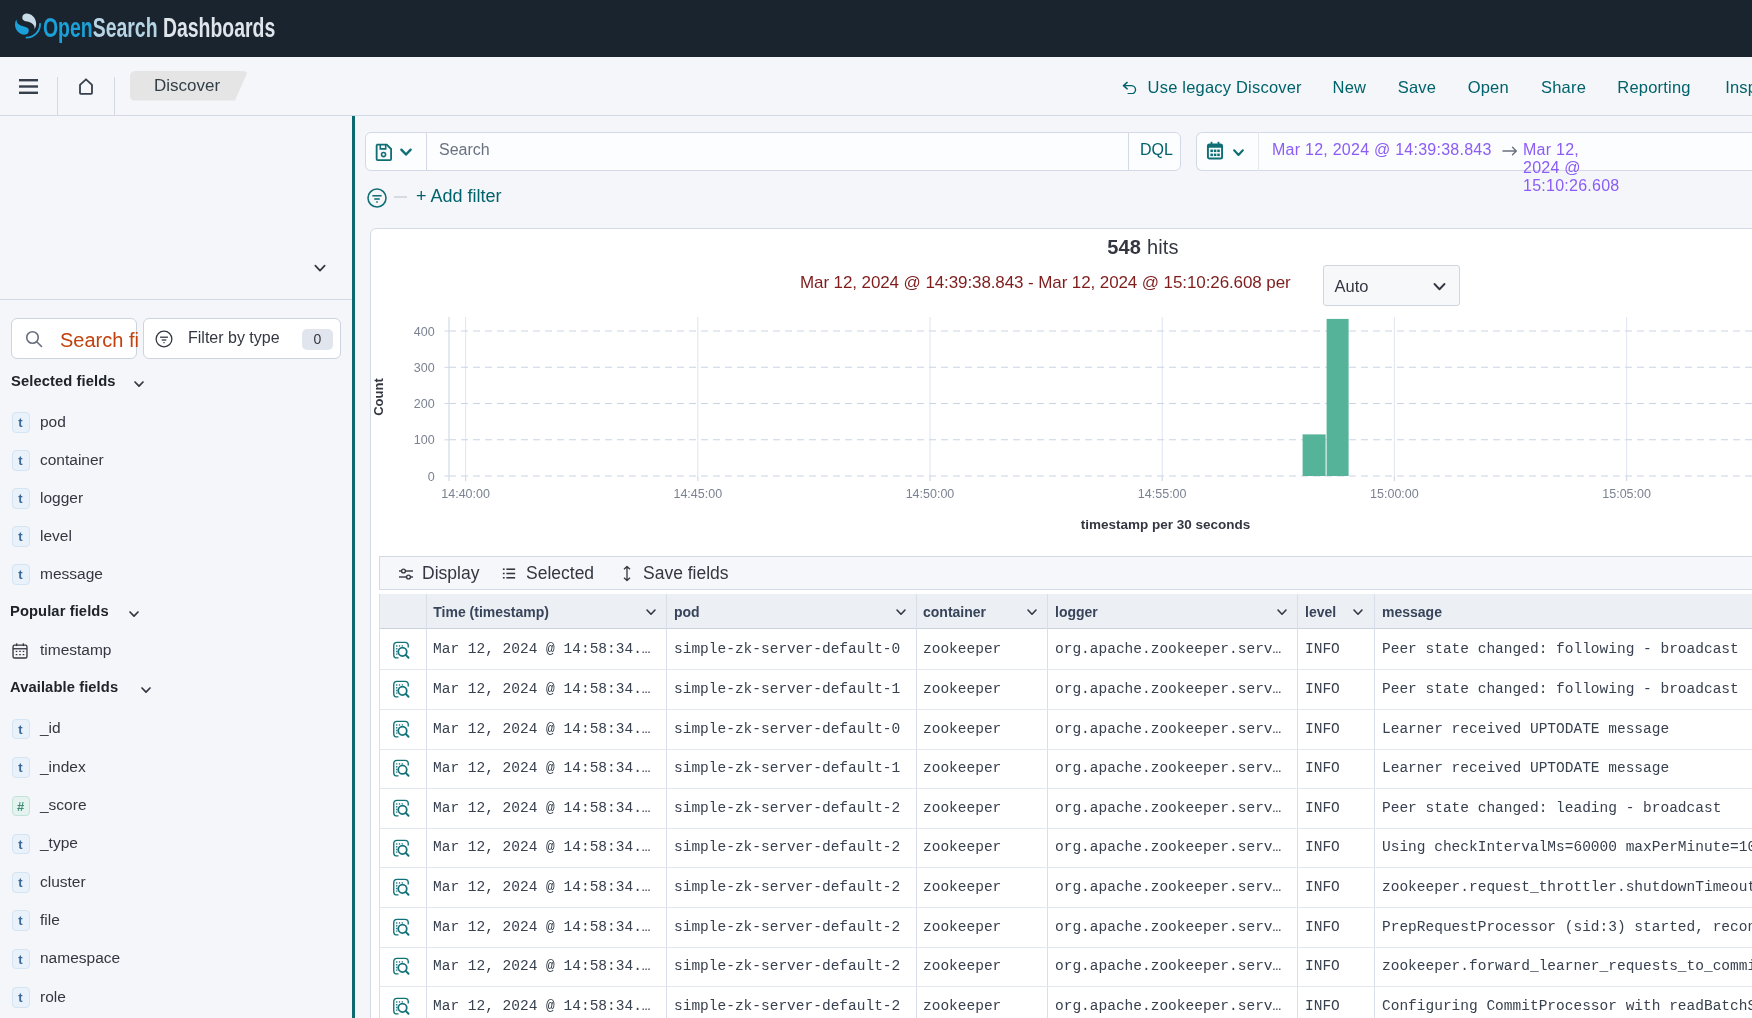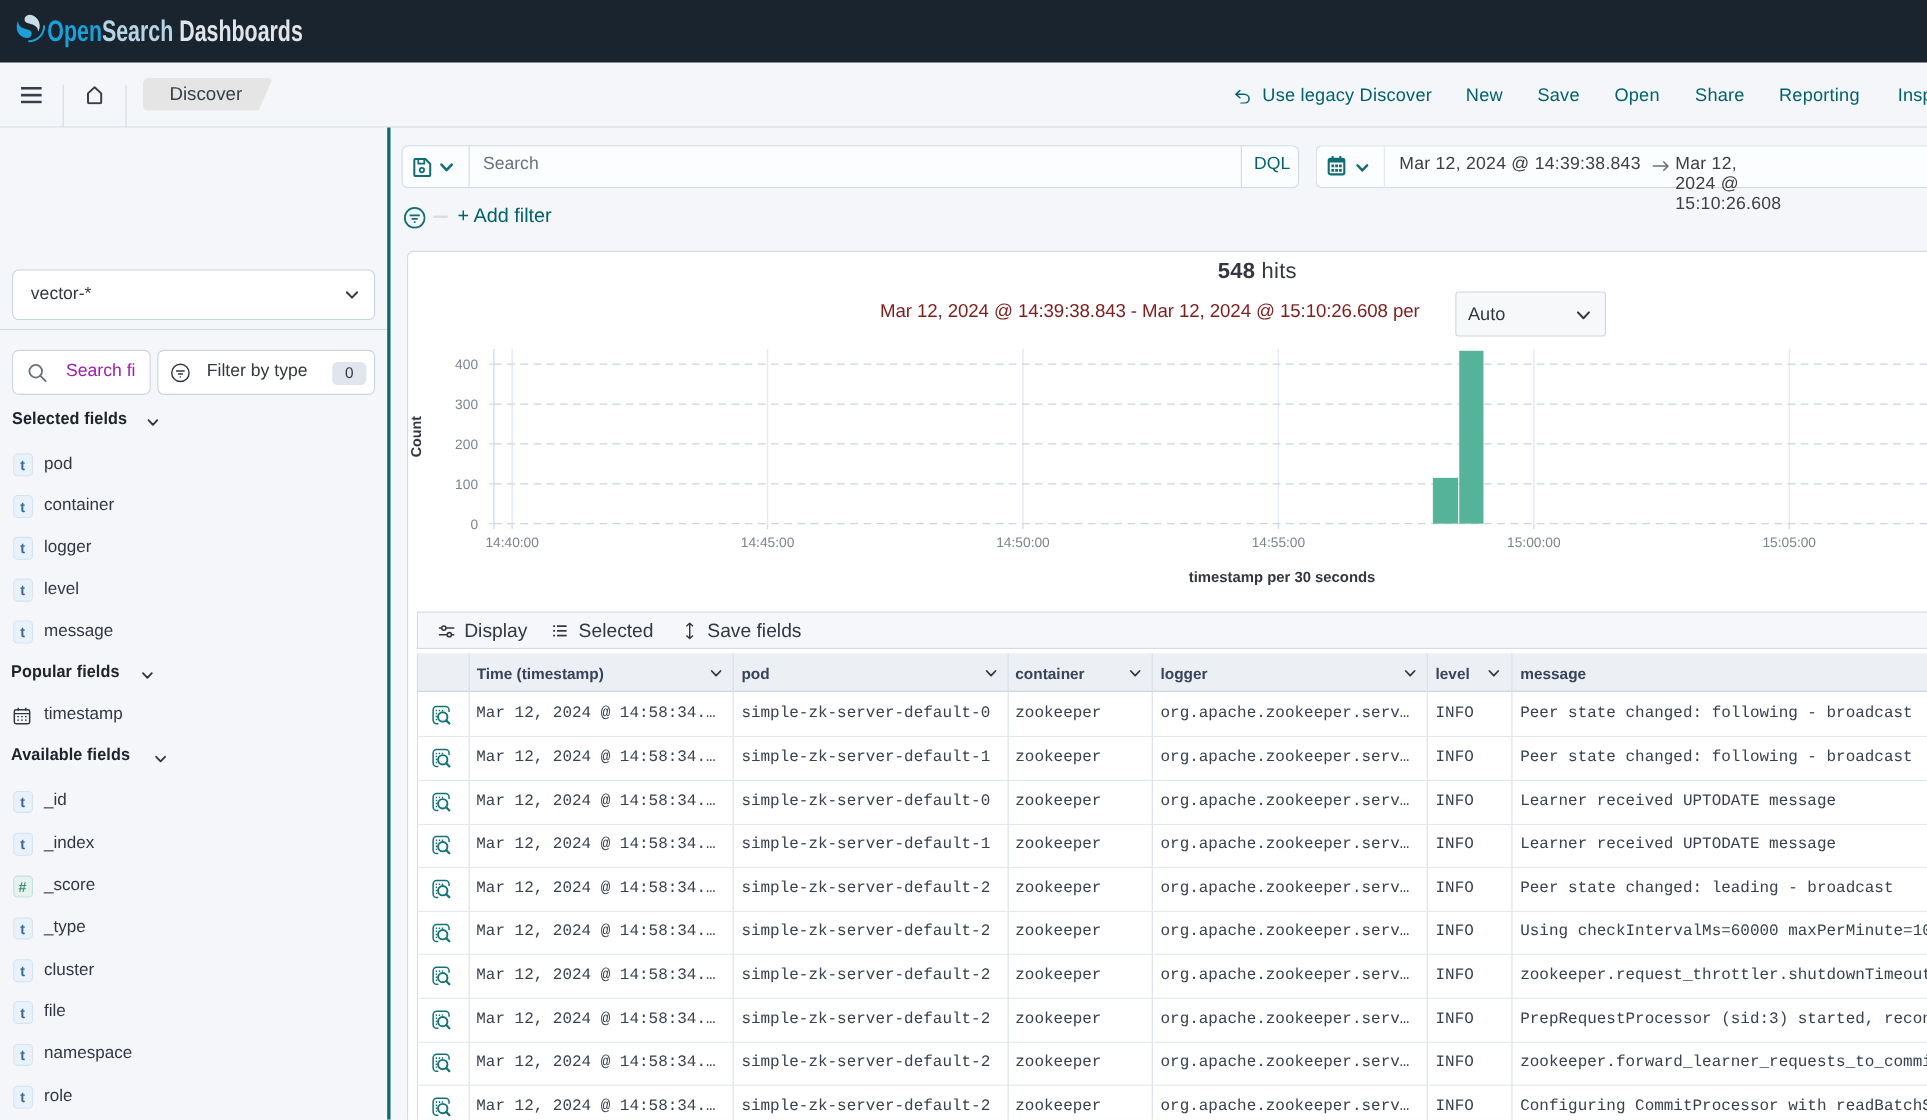--- a/index.html
+++ b/index.html
@@ -18,30 +18,30 @@
 .navbar .navlink{top:19px;line-height:22px}
 .querybar{position:absolute;left:364.5px;top:132px;width:816px;height:39px;background:#FBFDFF;
   border:1px solid #D3DAE6;border-radius:6px;}
 .qleft{position:absolute;left:364.5px;top:132px;width:62px;height:39px;border-right:1px solid #D3DAE6;}
 .qplaceholder{position:absolute;left:439px;top:141px;font-size:16px;color:#6a7280;}
 .dqlsep{position:absolute;left:1128px;top:132px;width:1px;height:39px;background:#D3DAE6;}
 .dql{position:absolute;left:1140px;top:141px;font-size:16px;color:#00626B;}
 .datesep{position:absolute;left:1258px;top:132px;width:1px;height:39px;background:#E3E8EF;}
 .datebox{position:absolute;left:1196px;top:132px;width:556px;height:39px;background:#FBFDFF;
   border:1px solid #D3DAE6;border-radius:6px 0 0 6px;border-right:none;}
-.dates{position:absolute;top:141px;font-size:16px;letter-spacing:.25px;color:#404040;}
+.dates{position:absolute;top:141px;font-size:16px;letter-spacing:.25px;color:#8b5cf6;}
 .fdash{position:absolute;left:393.5px;top:196.3px;width:13px;height:1.6px;background:#D6DBE3;}
 .addfilter{position:absolute;left:416px;top:186px;font-size:18px;color:#00626B;text-align:center;}
 .sidebar{position:absolute;left:0;top:116px;width:352px;height:902px;background:#F4F6F9;}
 .tealline{position:absolute;left:351.5px;top:116px;width:3px;height:902px;background:#0A6A70;}
 .ipsel{position:absolute;left:11px;top:244.5px;width:330px;height:46px;background:#fff;
   border:1px solid #CCD4E0;border-radius:6px;font-size:16px;line-height:44px;padding-left:16px;color:#343741;}
 .sbsep{position:absolute;left:0;top:299px;width:352px;height:1px;background:#D3DAE6;}
 .sbox{position:absolute;top:318.4px;height:41px;background:#fff;border:1px solid #CCD4E0;border-radius:6px;}
-.sph{position:absolute;left:60px;top:329px;font-size:16px;color:#a21caf;}
+.sph{position:absolute;left:60px;top:329px;font-size:20px;color:#c2410c;}
 .fbt{position:absolute;left:188px;top:329px;font-size:16px;color:#343741;}
 .zbadge{position:absolute;left:302px;top:328.6px;width:31px;height:21.6px;background:#E0E5EE;
   border-radius:5px;font-size:14px;text-align:center;line-height:21.6px;color:#343741;}
 .sbhead{position:absolute;font-size:15.5px;font-weight:bold;color:#20232a;letter-spacing:.1px;transform:scaleX(.95);transform-origin:0 0;}
 .badge{position:absolute;width:18px;height:20.5px;background:#E9F1FA;border:1px solid #D5E4F2;
   border-radius:4px;font-size:13px;font-weight:bold;color:#3B6896;text-align:center;line-height:19px;}
 .scorebadge{background:#E4F3EE;border-color:#C4E3D8;color:#3E8E77;}
 .fieldname{position:absolute;font-size:15.5px;color:#343741;}
 .panel{position:absolute;left:370px;top:228px;width:1534px;height:900px;background:#fff;
   border:1px solid #D3DAE6;border-radius:6px;}
@@ -392,21 +392,20 @@
 <circle cx="9.2" cy="9.4" r="3.4" stroke-width="1.4"></circle>
 <line x1="11.7" y1="11.9" x2="14" y2="14.2" stroke-width="1.6" stroke-linecap="round"></line>
 </svg></div>
 <div class="mono" style="left:433px;top:997.7px">Mar 12, 2024 @ 14:58:34.…</div>
 <div class="mono" style="left:674px;top:997.7px">simple-zk-server-default-2</div>
 <div class="mono" style="left:923px;top:997.7px">zookeeper</div>
 <div class="mono" style="left:1055px;top:997.7px">org.apache.zookeeper.serv…</div>
 <div class="mono" style="left:1305px;top:997.7px">INFO</div>
 <div class="mono" style="left:1382px;top:997.7px">Configuring CommitProcessor with readBatchSize -1 commitBatc</div>
 <div class="sidebar"></div>
-<div class="ipsel"><span>vector-*</span></div>
 <svg style="position:absolute;left:313px;top:261px" width="14" height="14" viewBox="0 0 12 12" fill="none">
       <path d="M2 4 L6 8.2 L10 4" stroke="#343741" stroke-width="1.5" stroke-linecap="round" stroke-linejoin="round"></path>
     </svg>
 <div class="sbsep"></div>
 <div class="sbox" style="left:11px;width:126px"></div>
 <svg style="position:absolute;left:24px;top:329px" width="20" height="20" viewBox="0 0 16 16" fill="none" stroke="#69707D" stroke-width="1.3">
       <circle cx="6.8" cy="6.8" r="4.6"></circle>
       <line x1="10.2" y1="10.2" x2="14" y2="14" stroke-linecap="round"></line>
     </svg>
 <div class="sph">Search fi</div>

